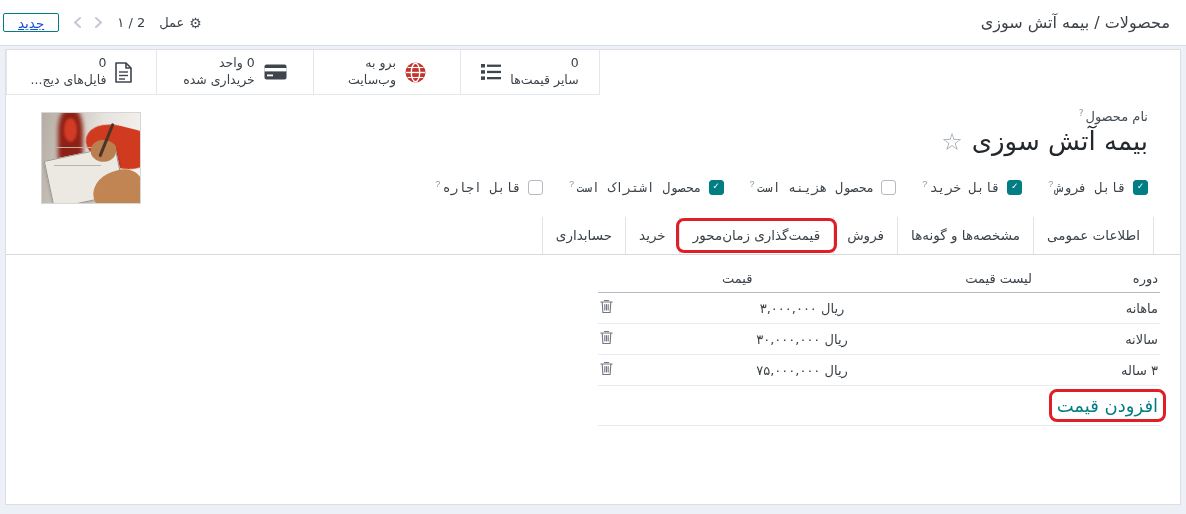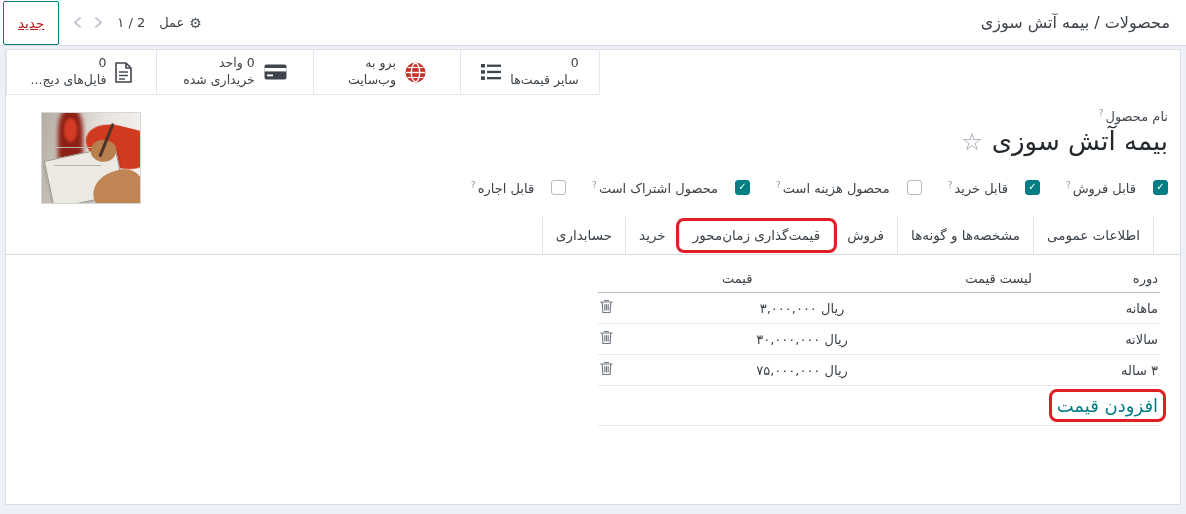--- a/index.html
+++ b/index.html
@@ -17,21 +17,21 @@
     padding:0 16px 0 3px;
   }
   .breadcrumb{ font-size:16px; color:#3c4248; cursor:pointer;margin-left:42px; }
   .controls{ display:flex; align-items:center; gap:14px; }
   .action-menu{ display:flex; align-items:center; gap:5px; font-size:13px; color:#3b4248; cursor:pointer; }
   .gear{ font-size:14px; color:#4a5056; }
   .pager-count{ font-size:13px; color:#3b4248; }
   .nav{ display:flex; align-items:center; gap:12px; }
   .chev{ display:flex; cursor:pointer; }
   .new-btn{
-    height:44px; padding:0 14px; background:#fff; color:#b91c1c;
+    height:19px; padding:0 14px; background:#fff; color:#1d4ed8;
     border:1px solid #017e84; border-radius:2px; font-size:13.5px; cursor:pointer;
     font-family:inherit;
     text-decoration:underline;
   }
   
   .sheet{
     position:relative; margin:3px 5px 0; height:456px;
     background:#fff; border:1px solid #dbdee2;
   }
   
@@ -42,29 +42,29 @@
     height:44px; padding:0 10px; border-left:1px solid #e3e6ea;
     background:#fff; cursor:pointer; font-size:12.5px; color:#3b4248;
   }
   .stat-btn:first-child{ border-right:1px solid #e3e6ea; }
   .stat-btn .txt{ text-align:right; line-height:1.35; white-space:nowrap; }
   .icon-end .ic{ order:2; }
   .ic{ display:flex; align-items:center; }
   .w-other{ width:140px; } .w-web{ width:147px; } .w-buy{ width:157px; }
   .w-sold{ width:143px; } .w-files{ width:150px; }
   
-  .main-row{ display:flex; justify-content:space-between; padding:13px 12px 0 35px; }
+  .main-row{ display:flex; justify-content:space-between; padding:13px 32px 0 35px; }
   .title-block{ text-align:right; }
   .field-label{ font-size:13px; color:#424a52; }
   sup.help{ font-size:9px; color:#8a9898; margin-right:2px; }
   .title-row{ display:flex; align-items:center; gap:9px; margin-top:1px; }
   .product-title{ font-size:26px; color:#23282d; font-weight:500; line-height:1.25; cursor:text; }
   .star{ font-size:24px; color:#9aa2ab; cursor:pointer; line-height:1; }
   .checkbox-row{ display:flex; gap:26px; margin-top:22px; align-items:center; }
-  .cb-item{ display:flex; align-items:flex-start; gap:17px; font-size:13px; color:#3b4248; cursor:pointer; }
+  .cb-item{ display:flex; align-items:flex-start; gap:7px; font-size:13px; color:#3b4248; cursor:pointer;font-family:Liberation Mono, monospace; }
   .cb-box{
     width:15px; height:15px; border:1px solid #b5bac0; border-radius:3px; background:#fff;
     display:flex; align-items:center; justify-content:center; flex:0 0 auto;
   }
   .cb-box.checked{ background:#017e84; border-color:#017e84; }
   .cb-box.checked::after{ content:"✓"; color:#fff; font-size:10px; line-height:1; }
   
   .pimg{
     width:100px; height:92px; border:1px solid #d6d6d6; background:#f3f1ee;
     position:relative; overflow:hidden; margin-top:4px; cursor:pointer; flex:0 0 auto;

